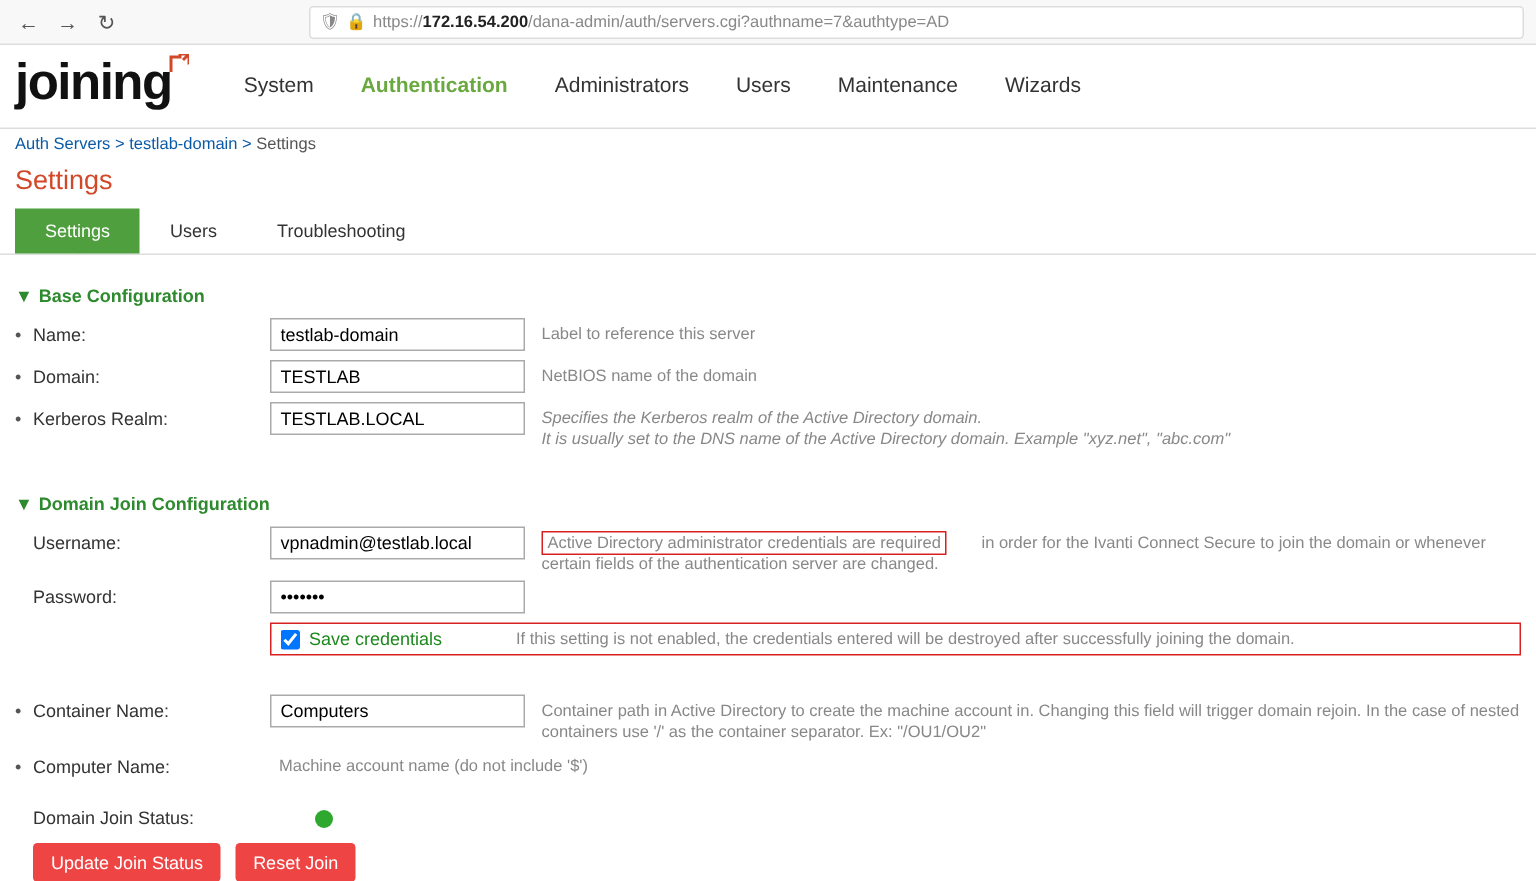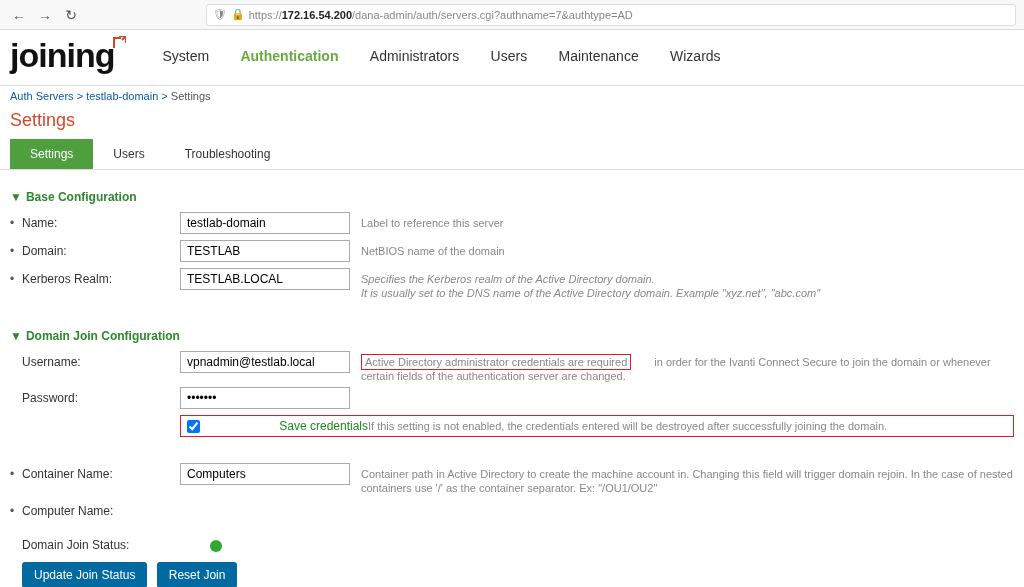--- a/index.html
+++ b/index.html
@@ -188,22 +188,21 @@
   }
   .cred-row {
     display: flex;
     align-items: center;
     border: 1.5px solid #d92020;
     padding: 3px 6px;
   }
   .cred-row .cbwrap {
     display: flex;
     align-items: center;
-    width: 181px;
-    justify-content: space-between;
+    width: 157px;
   }
   .cred-row .cbwrap input { margin: 0 6px 0 0; }
   .cred-row .cb-label { color: #1d8a1d; font-size: 12px; }
   .cred-row .cred-help {
     flex: 1;
     color: #888;
     font-size: 11px;
   }
 
   .highlight-span {
@@ -219,21 +218,21 @@
     display: flex;
     align-items: flex-end;
   }
   .status-label { width: 188px; color: #333; }
   .status-dot {
     width: 12px; height: 12px; border-radius: 50%; background: #2fa82f; display: inline-block;
   }
 
   .btn-row { padding-left: 12px; }
   .btn {
-    background: #0369a1;
+    background: #ef4444;
     color: #fff;
     border: none;
     border-radius: 3px;
     padding: 6px 12px;
     font-size: 12px;
     cursor: pointer;
     margin-right: 6px;
   }
 </style>
 </head>
@@ -350,20 +349,21 @@
   <div class="form-row">
     <div class="bullet">•</div>
     <div class="label">Container Name:</div>
     <div class="field"><input type="text" value="Computers" style=""></div>
     <div class="help">Container path in Active Directory to create the machine account in. Changing this field will trigger domain rejoin. In the case of nested containers use '/' as the container separator. Ex: "/OU1/OU2"</div>
   </div>
 
   <div class="form-row">
     <div class="bullet">•</div>
     <div class="label">Computer Name:</div>
+    <div class="help">Machine account name (do not include '$')</div>
   </div>
 
   <div class="status-row">
     <div class="status-label">Domain Join Status:</div>
     <span class="status-dot"></span>
   </div>
 
   <div class="btn-row">
     <button class="btn">Update Join Status</button>
     <button class="btn">Reset Join</button>

